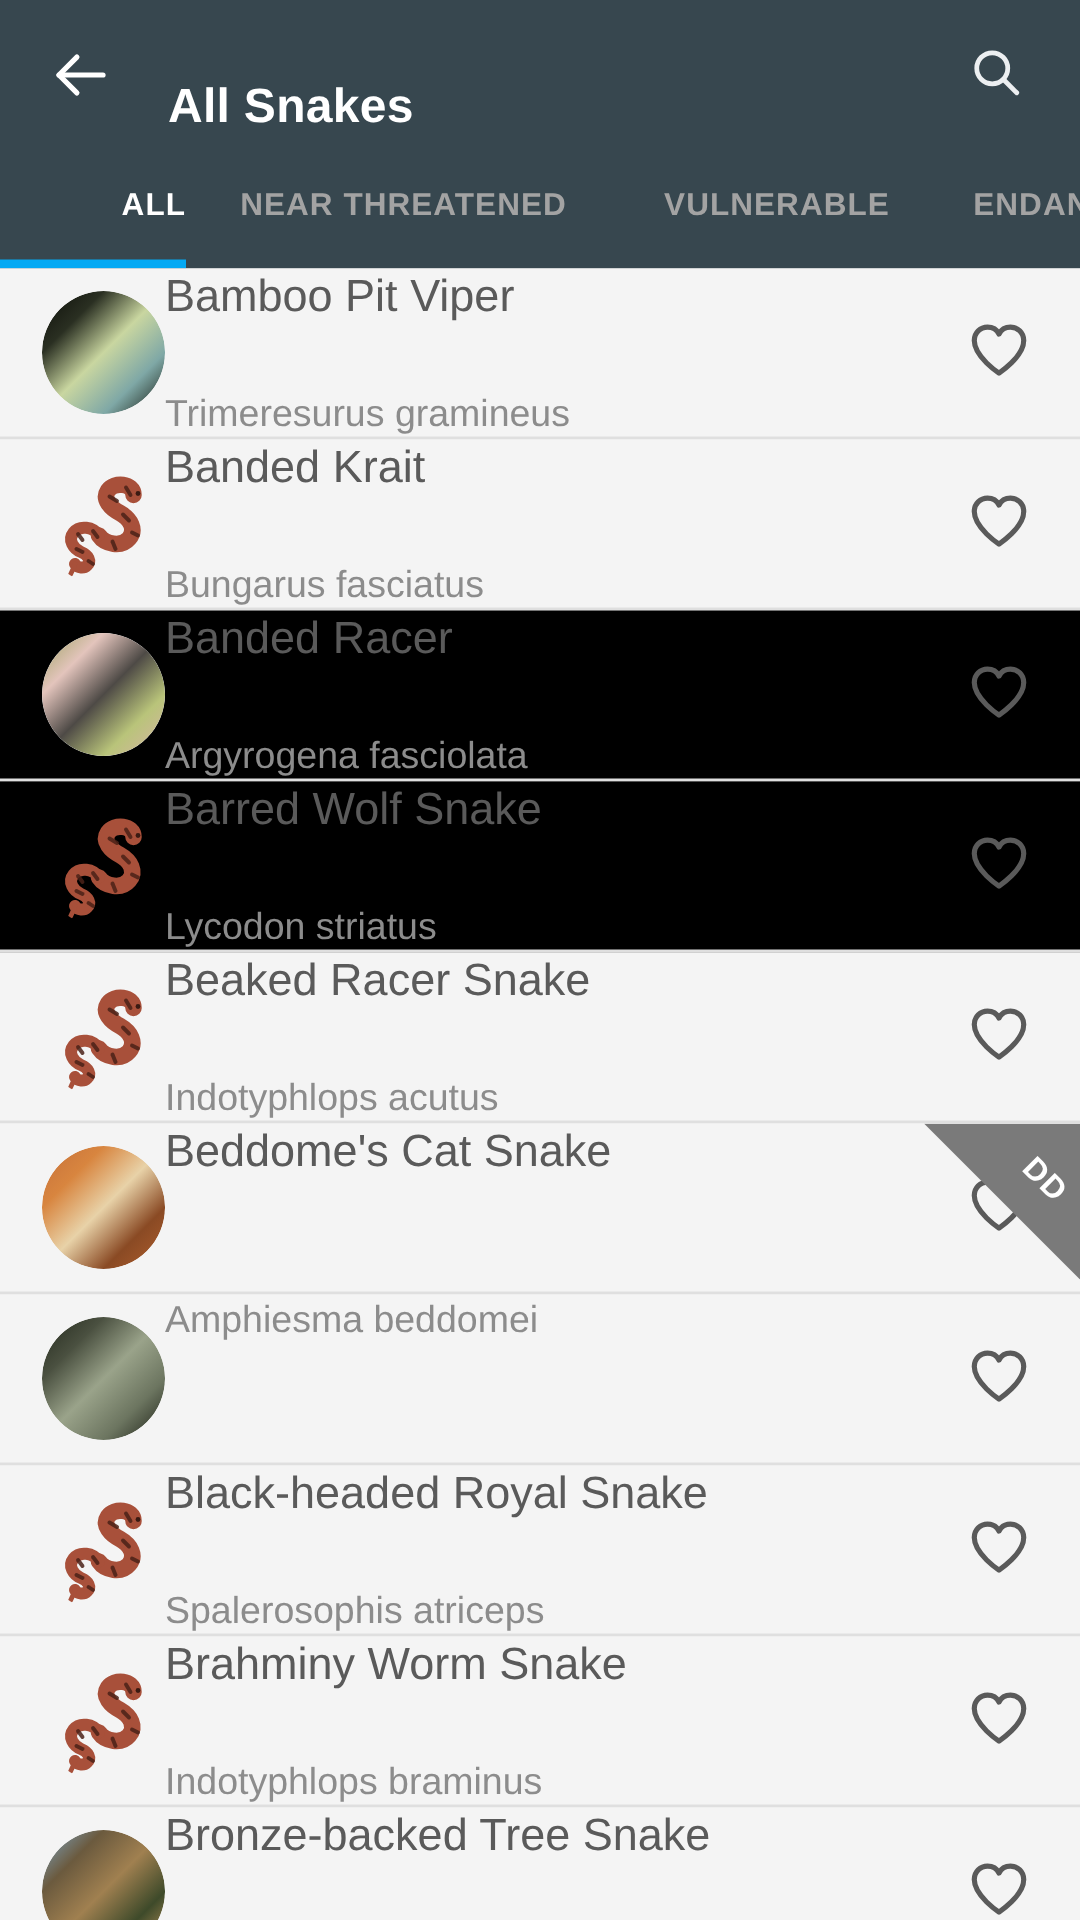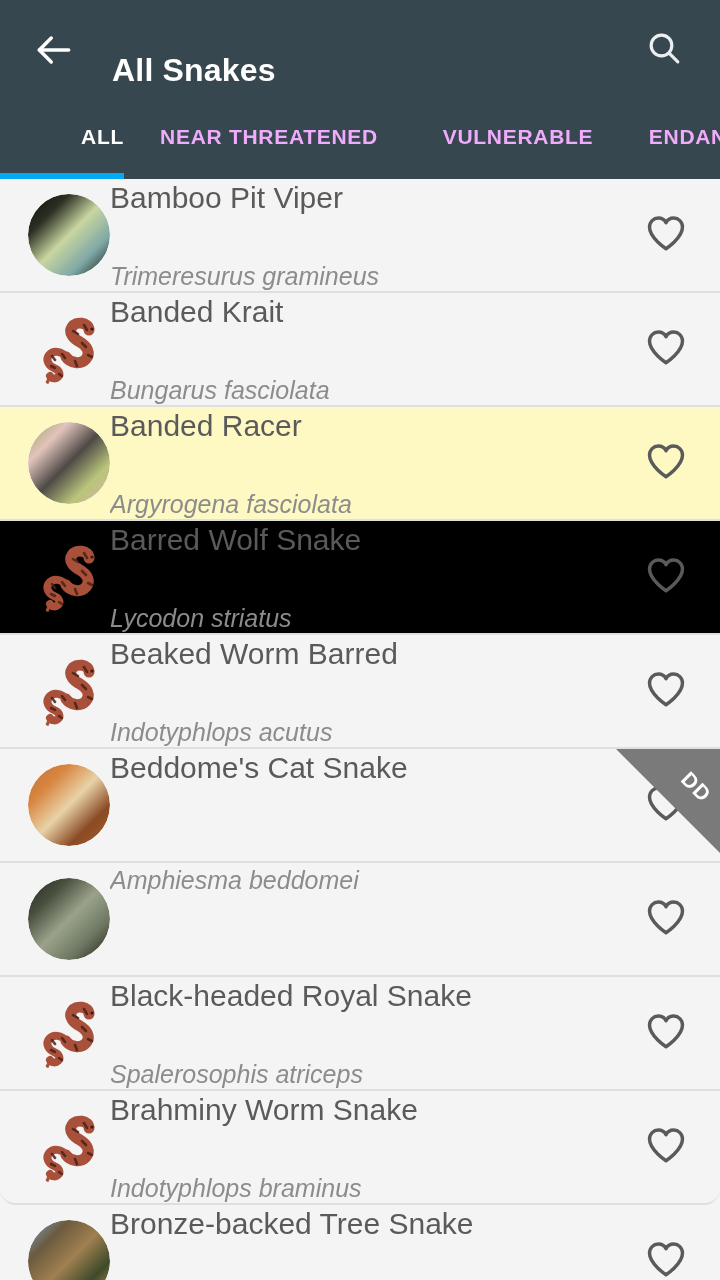--- a/index.html
+++ b/index.html
@@ -57,21 +57,21 @@
     align-items: flex-start;
     white-space: nowrap;
     overflow: hidden;
   }
   .tab {
     flex: 0 0 auto;
     height: 73px;
     display: flex;
     align-items: center;
     justify-content: center;
-    color: #f0abfc;
+    color: #a3a3a3;
     font-size: 21px;
     font-weight: bold;
     letter-spacing: 0.7px;
     cursor: pointer;
     position: relative;
   }
   .tab.active { color: #ffffff; }
   #tab-indicator {
     position: absolute;
     left: 0;
@@ -130,21 +130,20 @@
     font-size: 30px;
     line-height: 40px;
     font-weight: normal;
     white-space: nowrap;
     overflow: hidden;
   }
   .sci-name {
     color: #8c8c8c;
     font-size: 25px;
     line-height: 32px;
-    font-style: italic;
     white-space: nowrap;
     overflow: hidden;
     margin-top: 2px;
   }
   .fav-button {
     flex: 0 0 auto;
     width: 60px; height: 60px;
     display: flex; align-items: center; justify-content: center;
     cursor: pointer;
     margin-left: 10px;
@@ -258,29 +257,29 @@
             <path d="M34 46 l3 4"></path>
             <path d="M24 48 l3 4"></path>
             <path d="M23 58 l4 2"></path>
             <path d="M31 66 l3 2"></path>
           </g>
           <circle cx="64" cy="21" r="1.6" fill="#3a1a12"></circle>
         </svg>
       </div>
       <div class="row-text">
         <div class="common-name">Banded Krait</div>
-        <div class="sci-name">Bungarus fasciolata</div>
-      </div>
-      <div class="fav-button">
-        <span><svg width="46" height="46" viewBox="0 0 24 24" fill="none" stroke="#5a5a5a" stroke-width="1.8" stroke-linecap="round" stroke-linejoin="round">
-            <path d="M12 20.2 C12 20.2 3.4 14.6 3.4 8.9 C3.4 6.2 5.5 4.2 8 4.2 C9.8 4.2 11.3 5.2 12 6.6 C12.7 5.2 14.2 4.2 16 4.2 C18.5 4.2 20.6 6.2 20.6 8.9 C20.6 14.6 12 20.2 12 20.2 Z"></path>
-          </svg></span>
-      </div>
-    </div>
-    <div class="list-row" style="background: #fef9c3; border-bottom-color: rgb(223, 223, 223);">
+        <div class="sci-name">Bungarus fasciatus</div>
+      </div>
+      <div class="fav-button">
+        <span><svg width="46" height="46" viewBox="0 0 24 24" fill="none" stroke="#5a5a5a" stroke-width="1.8" stroke-linecap="round" stroke-linejoin="round">
+            <path d="M12 20.2 C12 20.2 3.4 14.6 3.4 8.9 C3.4 6.2 5.5 4.2 8 4.2 C9.8 4.2 11.3 5.2 12 6.6 C12.7 5.2 14.2 4.2 16 4.2 C18.5 4.2 20.6 6.2 20.6 8.9 C20.6 14.6 12 20.2 12 20.2 Z"></path>
+          </svg></span>
+      </div>
+    </div>
+    <div class="list-row" style="background: #000000; border-bottom-color: rgb(223, 223, 223);">
       <div class="thumb">
         <div class="photo" style="background: linear-gradient(135deg, #9aa35e 0%, #e3c4bc 25%, #4e4a46 50%, #b9c47a 75%, #d9b3a8 100%);"></div>
       </div>
       <div class="row-text">
         <div class="common-name">Banded Racer</div>
         <div class="sci-name">Argyrogena fasciolata</div>
       </div>
       <div class="fav-button">
         <span><svg width="46" height="46" viewBox="0 0 24 24" fill="none" stroke="#5a5a5a" stroke-width="1.8" stroke-linecap="round" stroke-linejoin="round">
             <path d="M12 20.2 C12 20.2 3.4 14.6 3.4 8.9 C3.4 6.2 5.5 4.2 8 4.2 C9.8 4.2 11.3 5.2 12 6.6 C12.7 5.2 14.2 4.2 16 4.2 C18.5 4.2 20.6 6.2 20.6 8.9 C20.6 14.6 12 20.2 12 20.2 Z"></path>
@@ -335,21 +334,21 @@
             <path d="M47 53 l2 5"></path>
             <path d="M34 46 l3 4"></path>
             <path d="M24 48 l3 4"></path>
             <path d="M23 58 l4 2"></path>
             <path d="M31 66 l3 2"></path>
           </g>
           <circle cx="64" cy="21" r="1.6" fill="#3a1a12"></circle>
         </svg>
       </div>
       <div class="row-text">
-        <div class="common-name">Beaked Worm Barred</div>
+        <div class="common-name">Beaked Racer Snake</div>
         <div class="sci-name">Indotyphlops acutus</div>
       </div>
       <div class="fav-button">
         <span><svg width="46" height="46" viewBox="0 0 24 24" fill="none" stroke="#5a5a5a" stroke-width="1.8" stroke-linecap="round" stroke-linejoin="round">
             <path d="M12 20.2 C12 20.2 3.4 14.6 3.4 8.9 C3.4 6.2 5.5 4.2 8 4.2 C9.8 4.2 11.3 5.2 12 6.6 C12.7 5.2 14.2 4.2 16 4.2 C18.5 4.2 20.6 6.2 20.6 8.9 C20.6 14.6 12 20.2 12 20.2 Z"></path>
           </svg></span>
       </div>
     </div>
     <div class="list-row" style="background: rgb(244, 244, 244); border-bottom-color: rgb(223, 223, 223);">
       <div class="thumb">
@@ -406,21 +405,21 @@
       <div class="row-text">
         <div class="common-name">Black-headed Royal Snake</div>
         <div class="sci-name">Spalerosophis atriceps</div>
       </div>
       <div class="fav-button">
         <span><svg width="46" height="46" viewBox="0 0 24 24" fill="none" stroke="#5a5a5a" stroke-width="1.8" stroke-linecap="round" stroke-linejoin="round">
             <path d="M12 20.2 C12 20.2 3.4 14.6 3.4 8.9 C3.4 6.2 5.5 4.2 8 4.2 C9.8 4.2 11.3 5.2 12 6.6 C12.7 5.2 14.2 4.2 16 4.2 C18.5 4.2 20.6 6.2 20.6 8.9 C20.6 14.6 12 20.2 12 20.2 Z"></path>
           </svg></span>
       </div>
     </div>
-    <div class="list-row" style="background: rgb(244, 244, 244); border-bottom-color: rgb(223, 223, 223); border-radius: 16px;">
+    <div class="list-row" style="background: rgb(244, 244, 244); border-bottom-color: rgb(223, 223, 223);">
       <div class="thumb placeholder">
         <svg viewBox="0 0 82 82" aria-hidden="true">
           <g fill="none" stroke="#a8503a" stroke-linecap="round" stroke-linejoin="round">
             <path d="M61 22 C61 14, 48 13, 44 19 C40 25, 46 31, 52 34 C59 38, 63 45, 58 51 C53 57, 42 55, 38 49" stroke-width="11"></path>
             <path d="M38 49 C34 43, 25 42, 21 47 C17 52, 21 58, 26 60 C31 62, 33 66, 30 69 C28 71, 24 71, 22 68" stroke-width="8"></path>
             <path d="M22 68 C21 71, 20 73, 19 75" stroke-width="3.2"></path>
           </g>
           <g fill="none" stroke="#4a2218" stroke-width="2.6" stroke-linecap="round" opacity="0.85">
             <path d="M56 17 l3 5"></path>
             <path d="M45 23 l5 3"></path>

